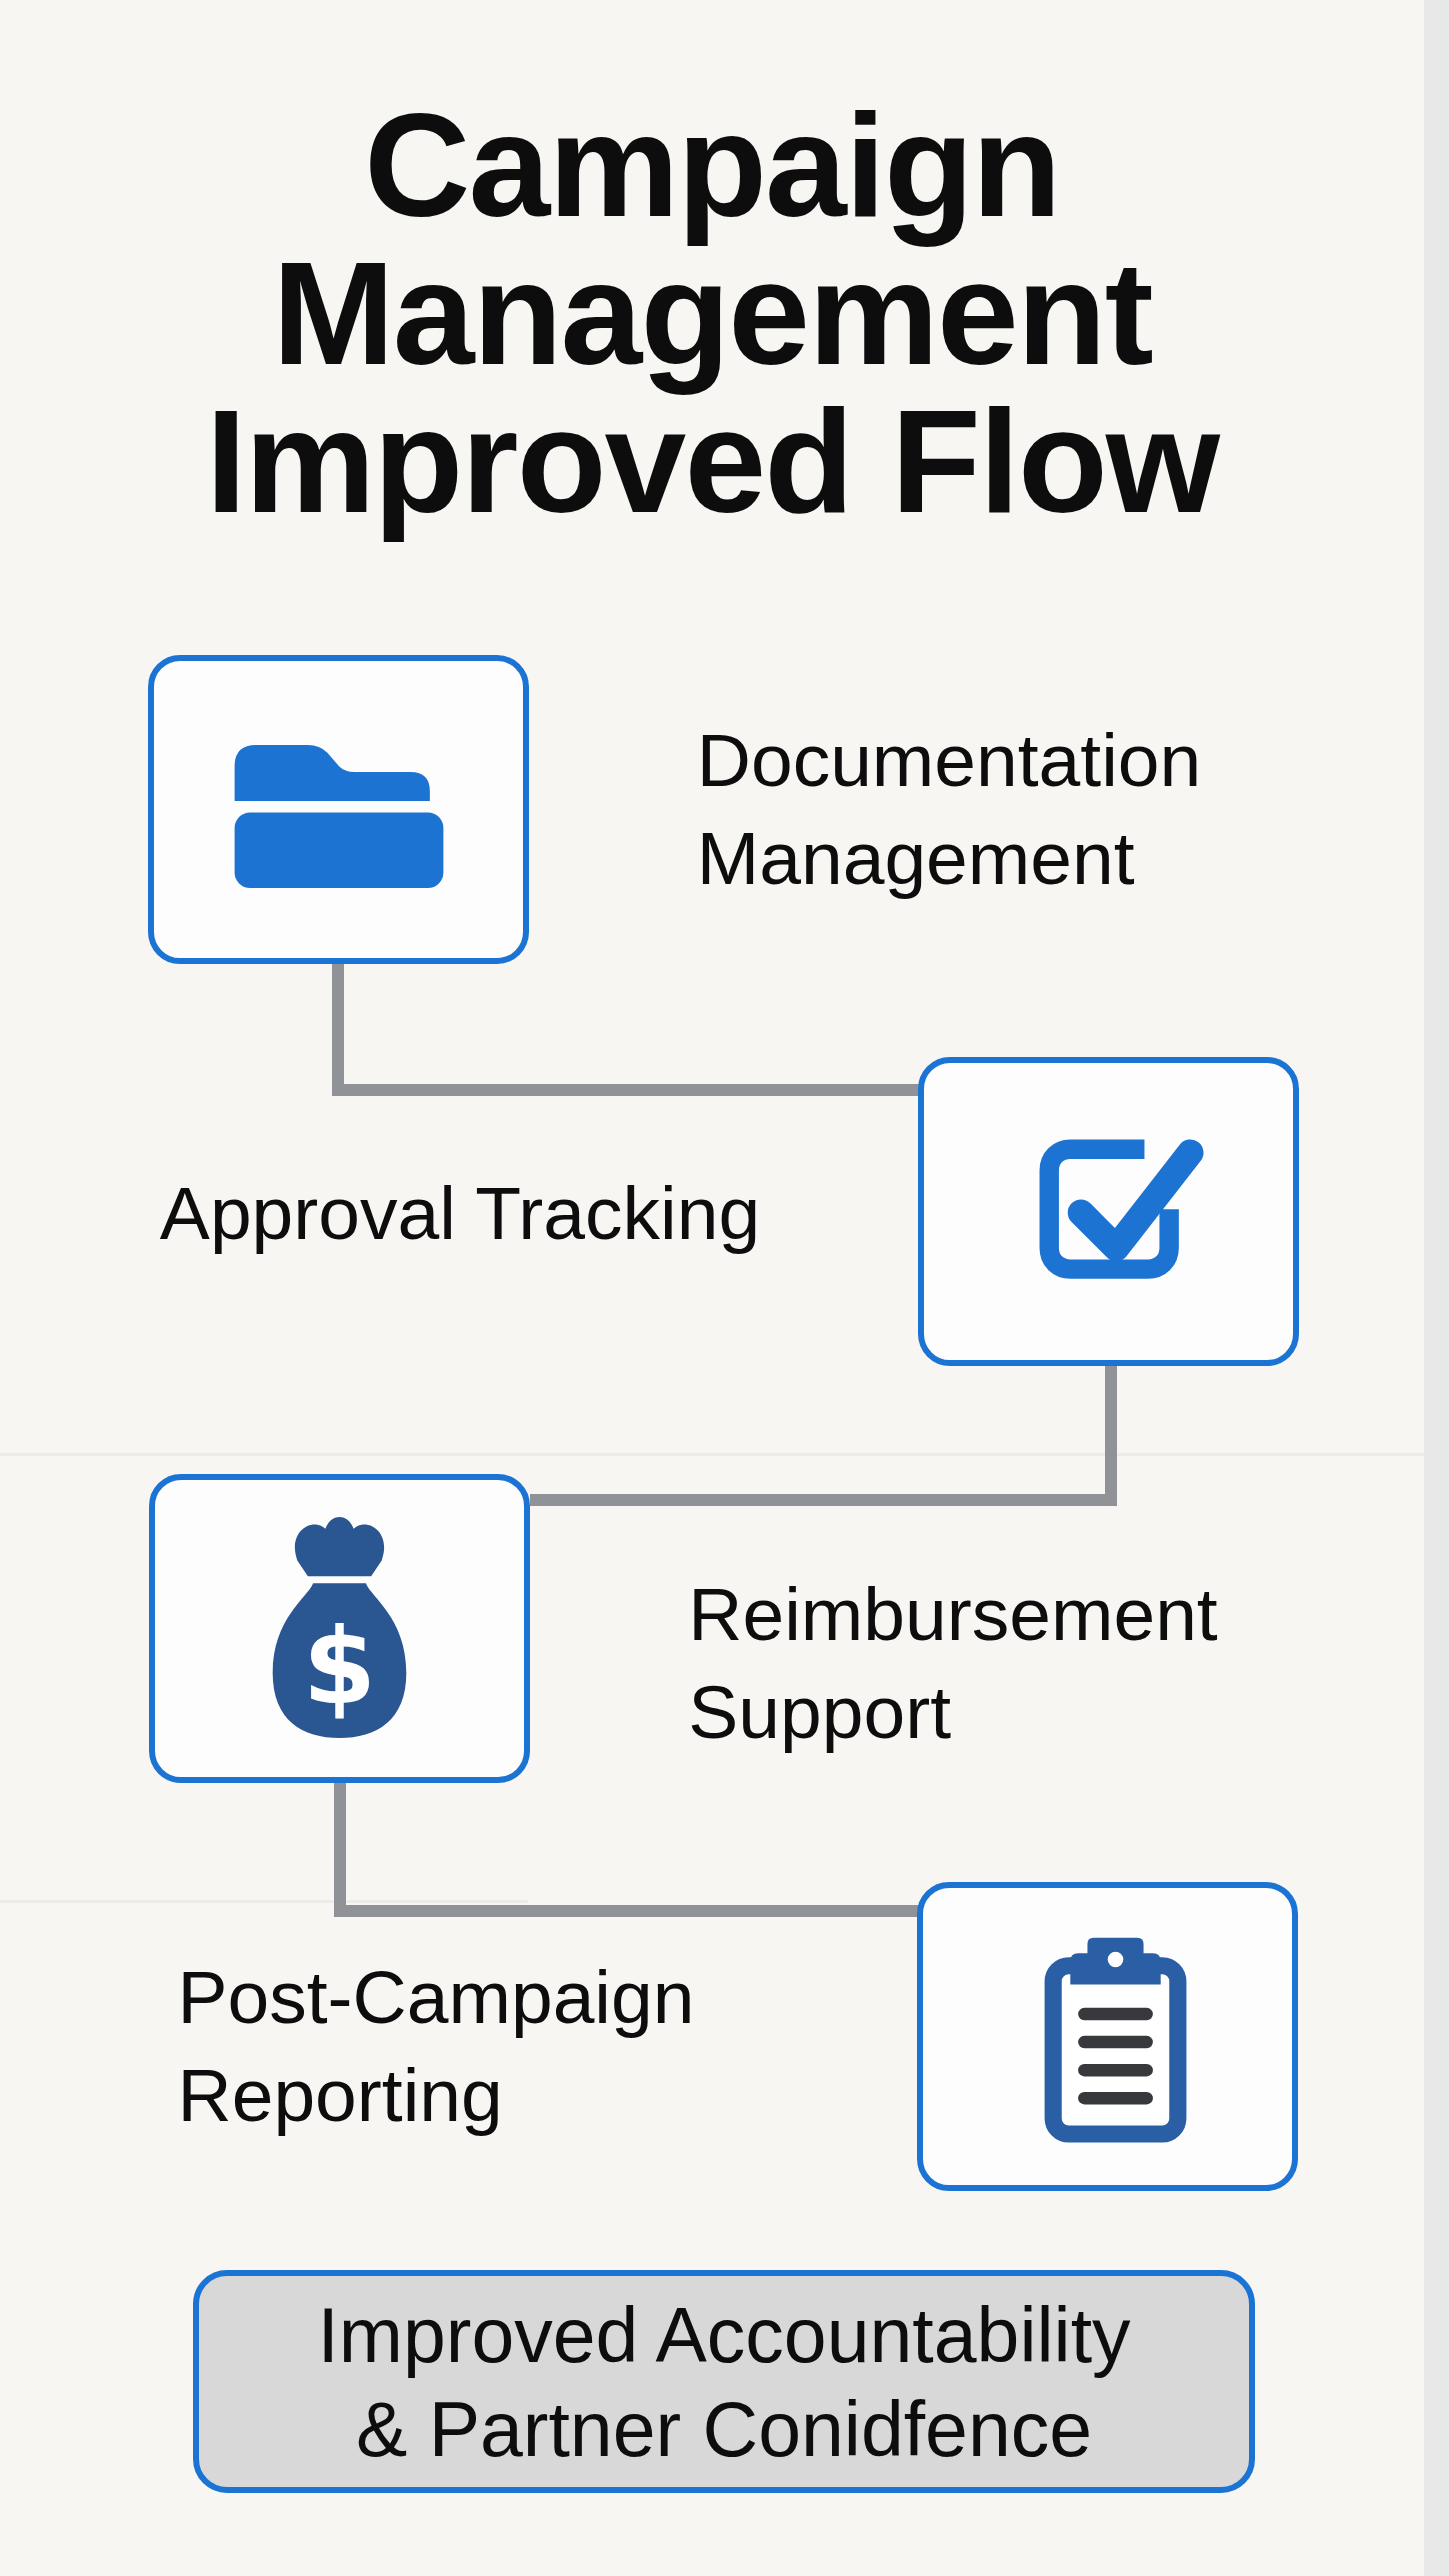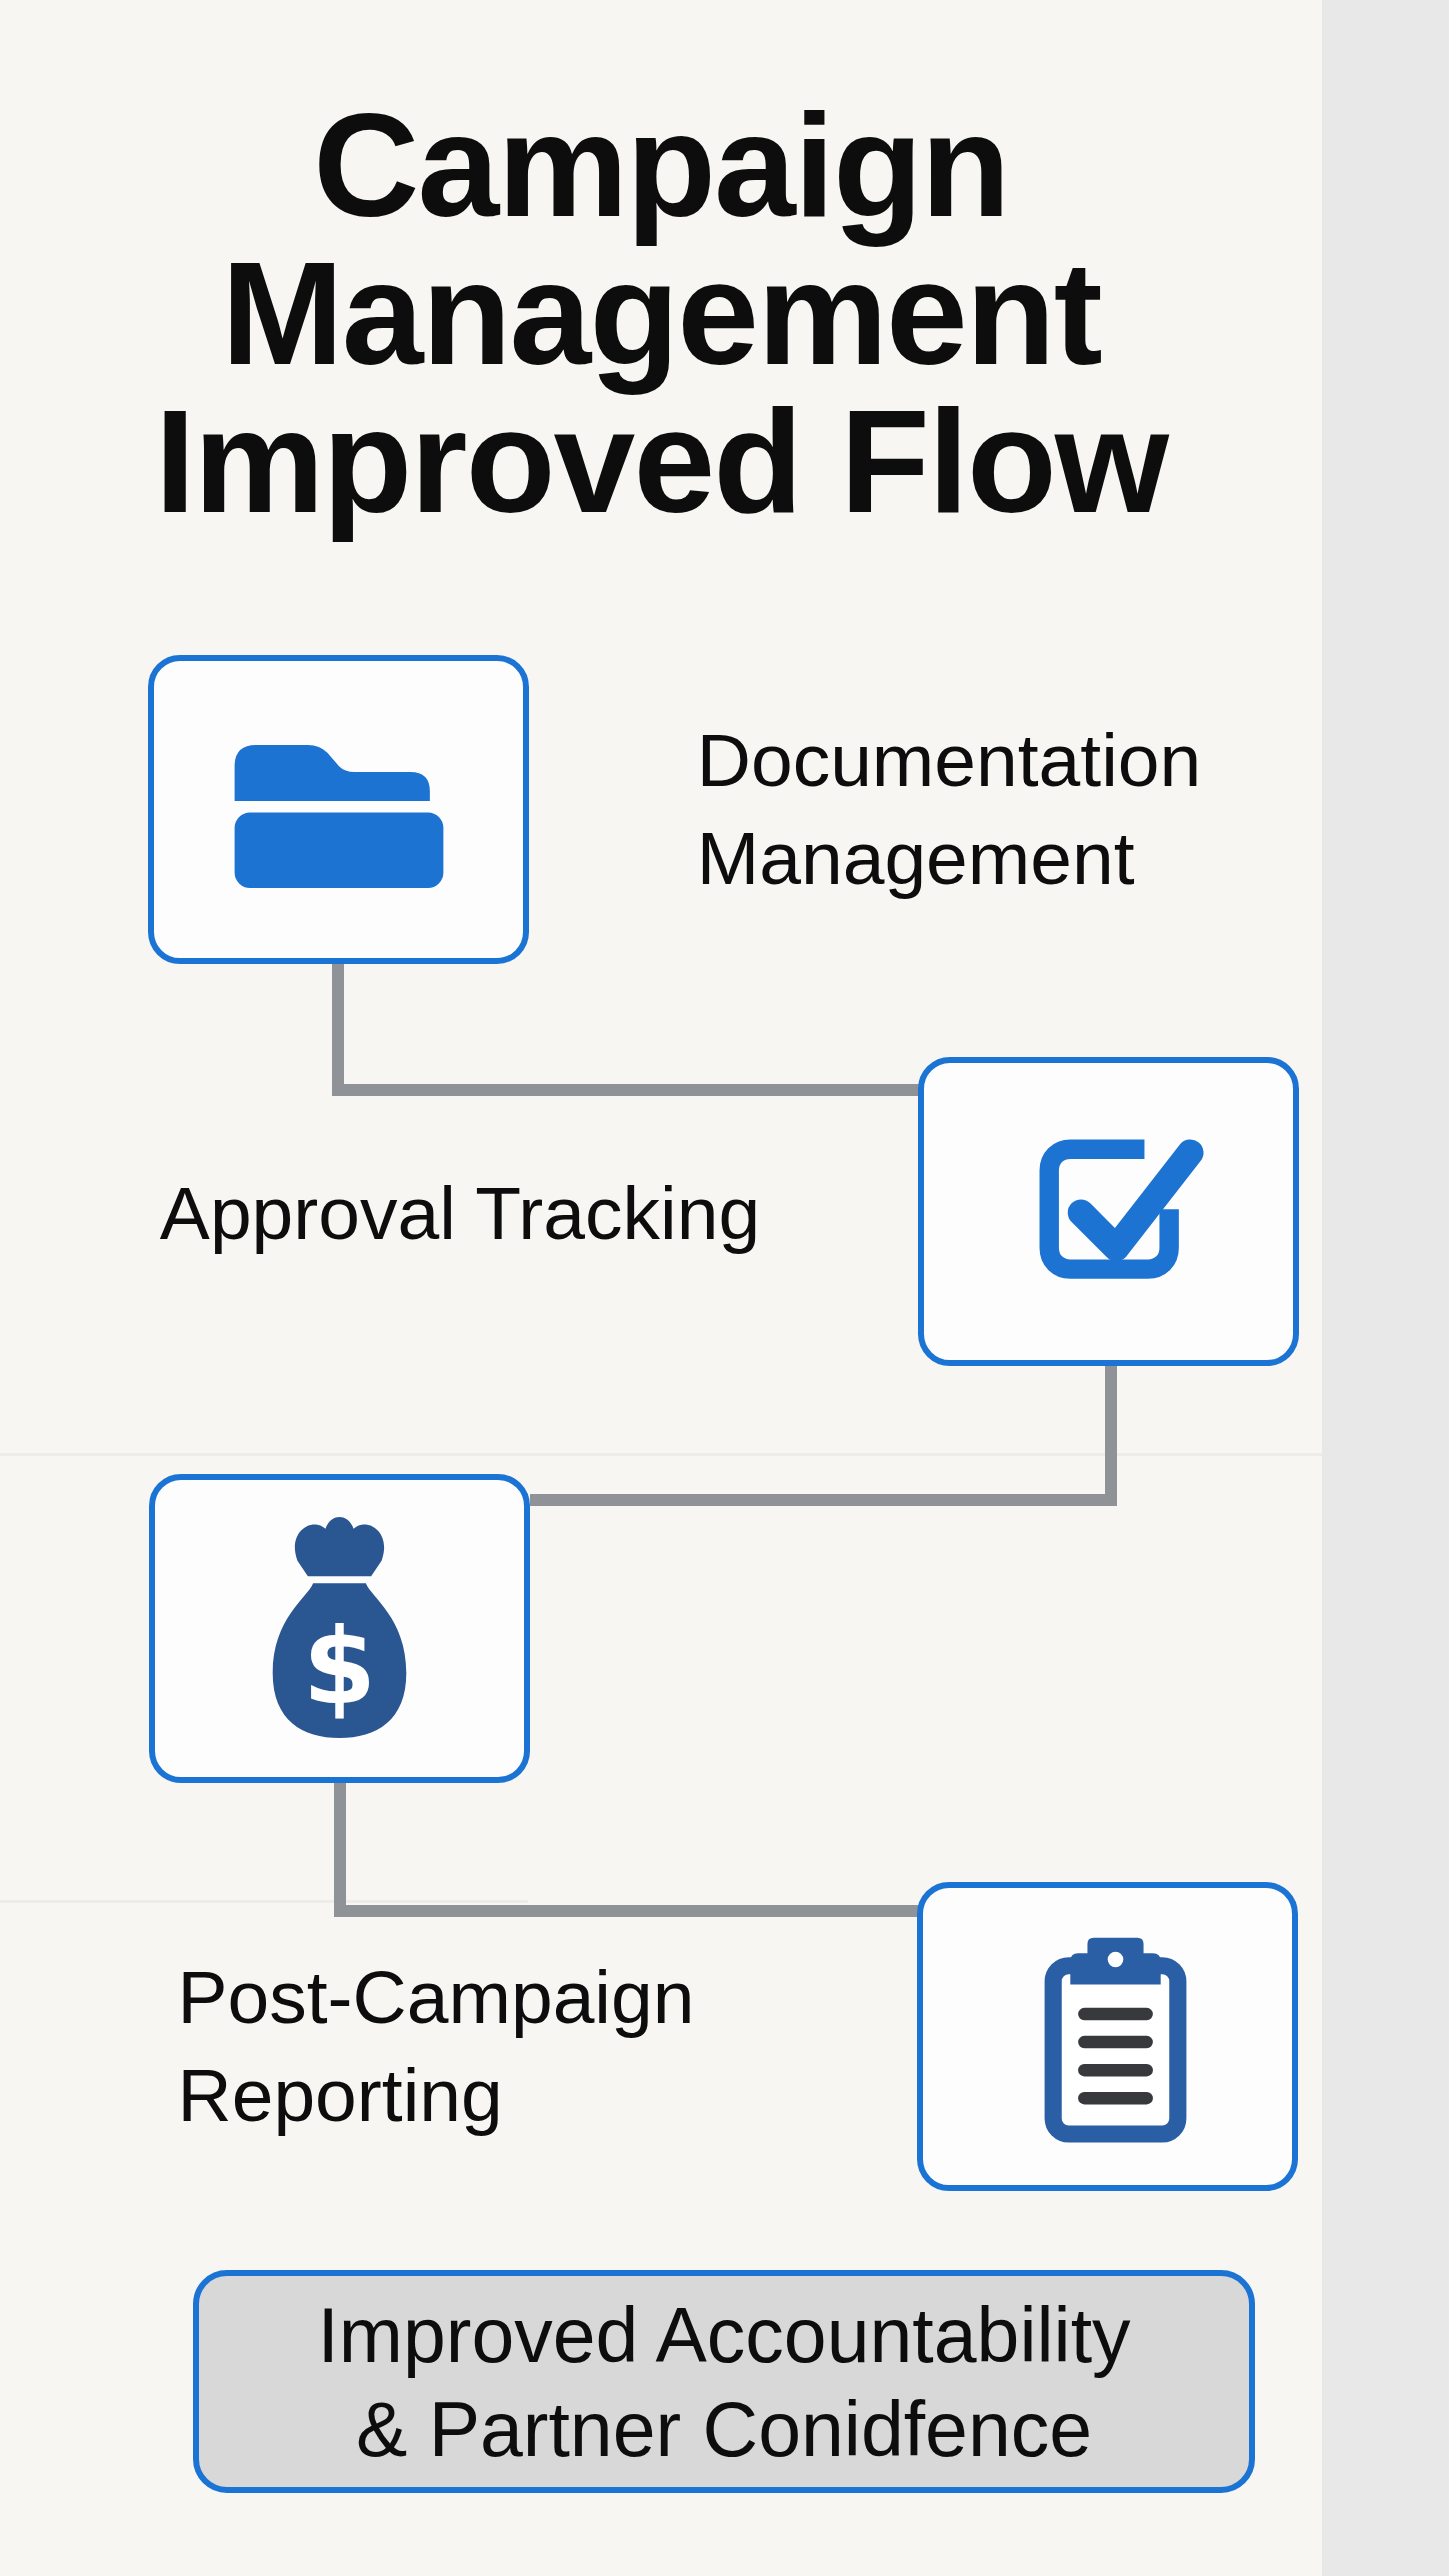--- a/index.html
+++ b/index.html
@@ -10,21 +10,21 @@
     --icon-navy:#2a5692;
     --icon-clipboard-blue:#2b5fa5;
     --clipboard-lines:#37393d;
     --connector:#8f9397;
     --outcome-fill:#d8d8d8;
     --text:#0d0d0e;
   }
   html,body{margin:0;padding:0;}
   body{font-family:"Liberation Sans","DejaVu Sans",sans-serif;background:#e8e8e8;}
   .canvas{
-    position:relative;width:1322px;height:2576px;
+    position:relative;width:1424px;height:2576px;
     background:var(--background);overflow:hidden;
   }
   .title{
     position:absolute;left:0;right:0;top:91px;
     text-align:center;color:var(--text);
     font-size:147px;line-height:148px;font-weight:700;letter-spacing:-1.9px;
   }
   .icon-box{
     position:absolute;width:381px;height:309px;
     background:var(--box-fill);
@@ -108,20 +108,24 @@
   <div class="step-label label-2">
     <div>Approval Tracking</div>
   </div>
 
   <div class="icon-box box-3"></div>
   <svg class="icon icon-moneybag" viewBox="0 0 120 140">
     <path d="M36,31 C30,14 45,6 52,13 C55,4 65,4 68,13 C75,6 90,14 84,31 L78,40 H42 Z" fill="var(--icon-navy)"></path>
     <path d="M45,44 H75 C78,52 98,64 98,95 C98,122 81,132 60,132 C39,132 22,122 22,95 C22,64 42,52 45,44 Z" fill="var(--icon-navy)"></path>
     <text x="60" y="112" text-anchor="middle" font-size="60" font-weight="bold" font-family="DejaVu Sans, Liberation Sans, sans-serif" fill="#ffffff">$</text>
   </svg>
+  <div class="step-label label-3">
+    <div>Reimbursement</div>
+    <div>Support</div>
+  </div>
 
   <div class="icon-box box-4"></div>
   <svg class="icon icon-clipboard" viewBox="0 0 120 150">
     <rect x="20" y="30" width="80" height="108" rx="10" fill="#ffffff" stroke="var(--icon-clipboard-blue)" stroke-width="11"></rect>
     <path d="M46,12 H74 Q78,12 78,16 V22 H84 Q89,22 89,27 V42 H31 V27 Q31,22 36,22 H42 V16 Q42,12 46,12 Z" fill="var(--icon-clipboard-blue)"></path>
     <circle cx="60" cy="26" r="5" fill="#ffffff"></circle>
     <rect x="36" y="57" width="48" height="8" rx="4" fill="var(--clipboard-lines)"></rect>
     <rect x="36" y="75" width="48" height="8" rx="4" fill="var(--clipboard-lines)"></rect>
     <rect x="36" y="93" width="48" height="8" rx="4" fill="var(--clipboard-lines)"></rect>
     <rect x="36" y="111" width="48" height="8" rx="4" fill="var(--clipboard-lines)"></rect>

